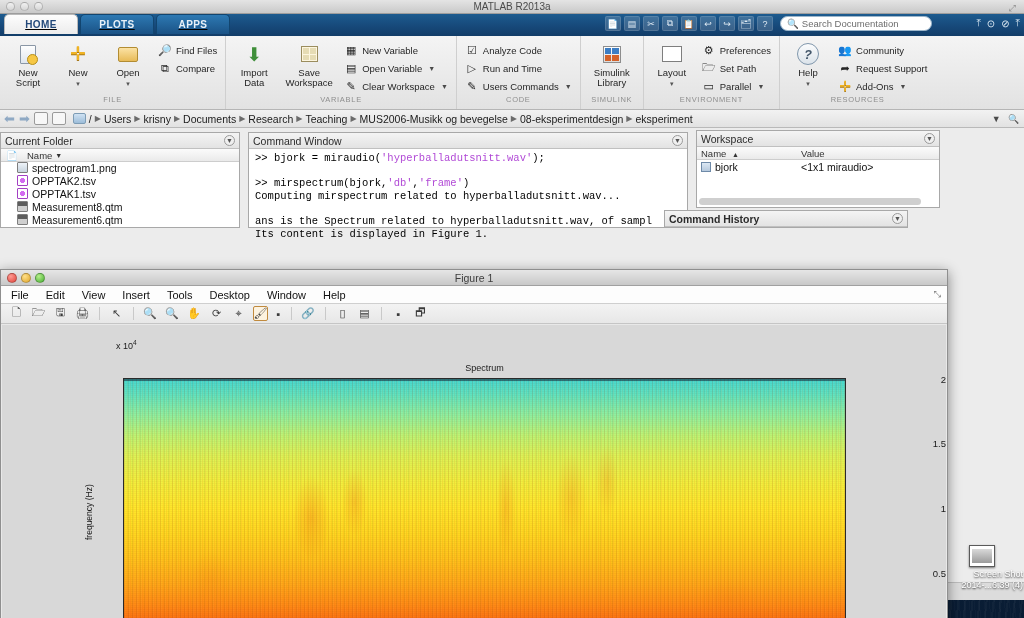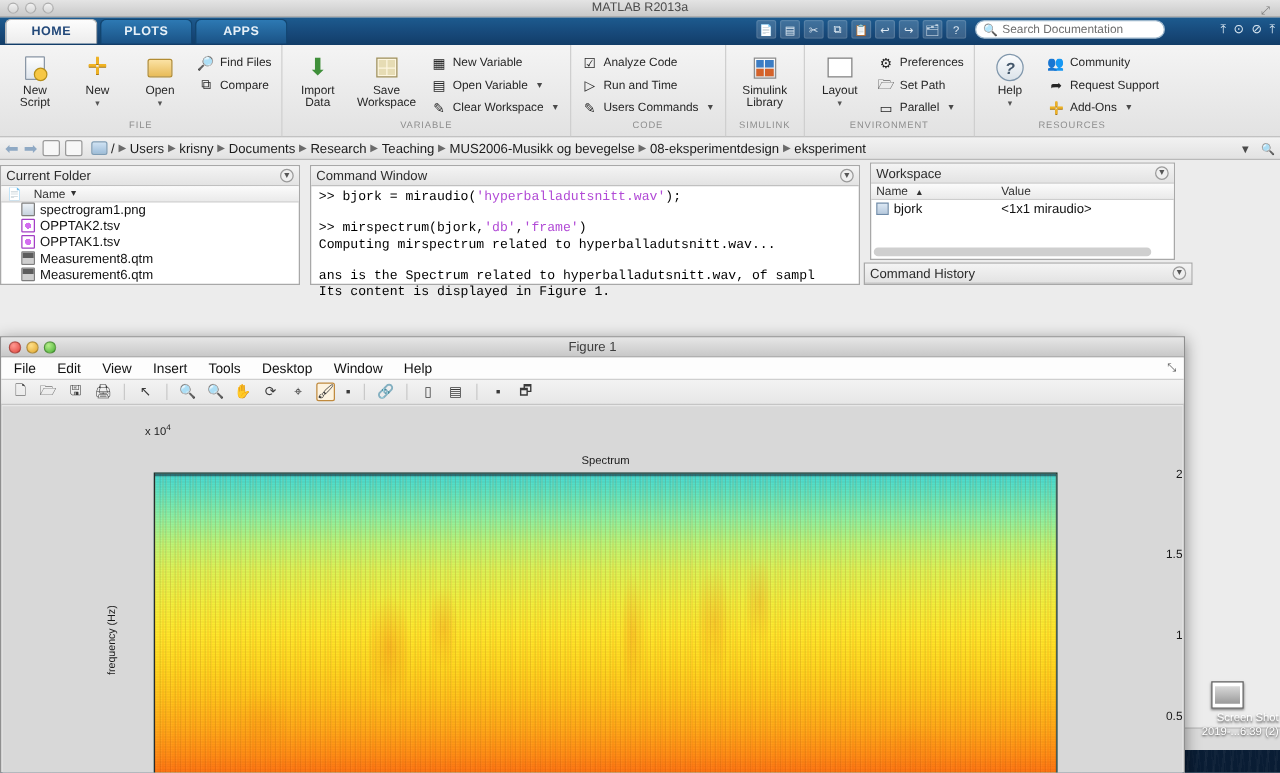--- a/index.html
+++ b/index.html
@@ -69,21 +69,21 @@
     position:relative; text-align:center; color:#4b4b4b; font-size:10px; line-height:14px;
   }
   .tl-dots{ position:absolute; left:6px; top:2px; display:flex; gap:5px;}
   .tl-dots span{ width:9px;height:9px;border-radius:50%;border:1px solid rgba(0,0,0,.22);
     background:linear-gradient(180deg,#f1f1f1,#d6d6d6); display:block;}
   .tl-expand{position:absolute;right:8px;top:1px;color:#7d7d7d;font-size:9px;}
 
   
   .tabrow{
     height:22px; background:linear-gradient(180deg,#1d5b8f 0%,#17497a 55%,#123d68 100%);
-    position:relative; display:flex; align-items:center; padding-left:4px;
+    position:relative; display:flex; align-items:flex-start; padding-left:4px;text-decoration:underline;
   }
   .rtab{
     height:20px; min-width:74px; padding:0 16px; margin-right:2px;
     display:flex;align-items:center;justify-content:center;
     color:#e8f1f8; font-size:10px; font-weight:bold; letter-spacing:.4px;
     border-radius:5px 5px 0 0;
     background:linear-gradient(180deg,#2a74ad,#1b5párt88);
     background:linear-gradient(180deg,#2d79b3,#1a5285);
     border:1px solid #12456f; border-bottom:none;
   }
@@ -179,21 +179,21 @@
   
   #panel-ws{left:696px; top:-2px; width:244px; height:78px;}
   .ws-head{height:13px;background:linear-gradient(180deg,#fbfbfb,#eaeaea);border-bottom:1px solid #cdcdcd;
     display:flex;align-items:center;font-size:9.5px;color:#333;}
   .ws-head .n{width:104px;padding-left:4px;}
   .ws-row{height:13px;display:flex;align-items:center;font-size:10.5px;color:#111;}
   .ws-row .n{width:104px;display:flex;align-items:center;gap:4px;padding-left:4px;}
   .ws-row .v{}
   .wsico{width:10px;height:10px;border:1px solid #6e8aa8;background:linear-gradient(180deg,#dce8f4,#b6c9dd);}
   .ws-scroll{position:absolute;left:2px;right:18px;bottom:2px;height:7px;border-radius:4px;background:#cfcfcf;}
-  #panel-ch{left:691px; top:78px; width:263px; height:18px;}
+  #panel-ch{left:664px; top:78px; width:244px; height:18px;font-weight:bold;}
 
   
   .figwin{
     position:absolute; left:0; top:226px; width:948px; height:366px;
     background:#e8e8e8; border:1px solid #8f8f8f; box-shadow:0 3px 12px rgba(0,0,0,.45);
     z-index:3;
     margin-top:43px;
   }
   .figtitle{
     height:16px;background:linear-gradient(180deg,#e6e6e6,#c8c8c8);border-bottom:1px solid #a0a0a0;
@@ -280,21 +280,21 @@
     <span>1</span>
     <span>Col</span>
     <span>1</span>
   </div>
 
   <div class="desk-icon">
     <div class="thumb">
         <i></i>
       </div>
     <div>Screen Shot</div>
-    <div>2019-...6.39 (2)</div>
+    <div>2014-...6.39 (4)</div>
   </div>
 
   <div class="mlwin">
 
     <div class="titlebar">
       <div class="tl-dots">
         <span></span>
         <span></span>
         <span></span>
       </div>

